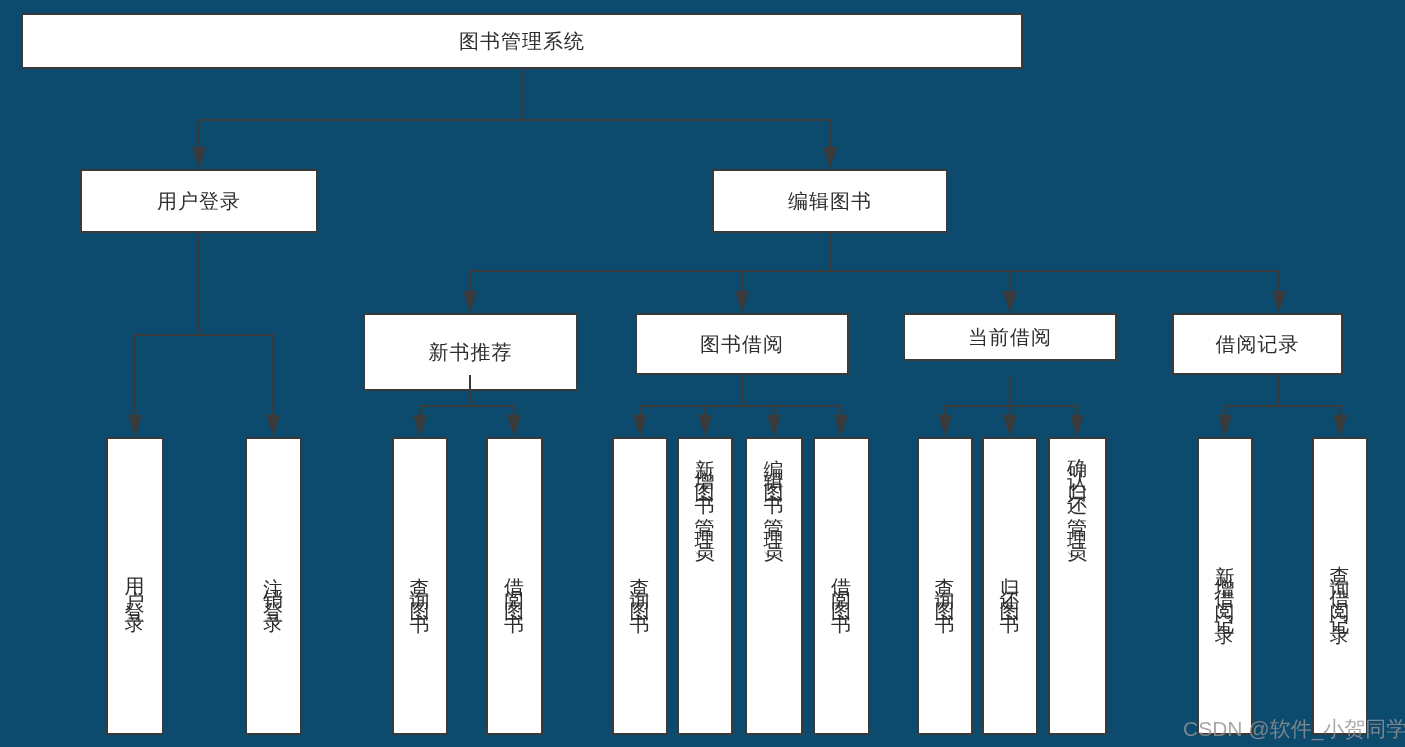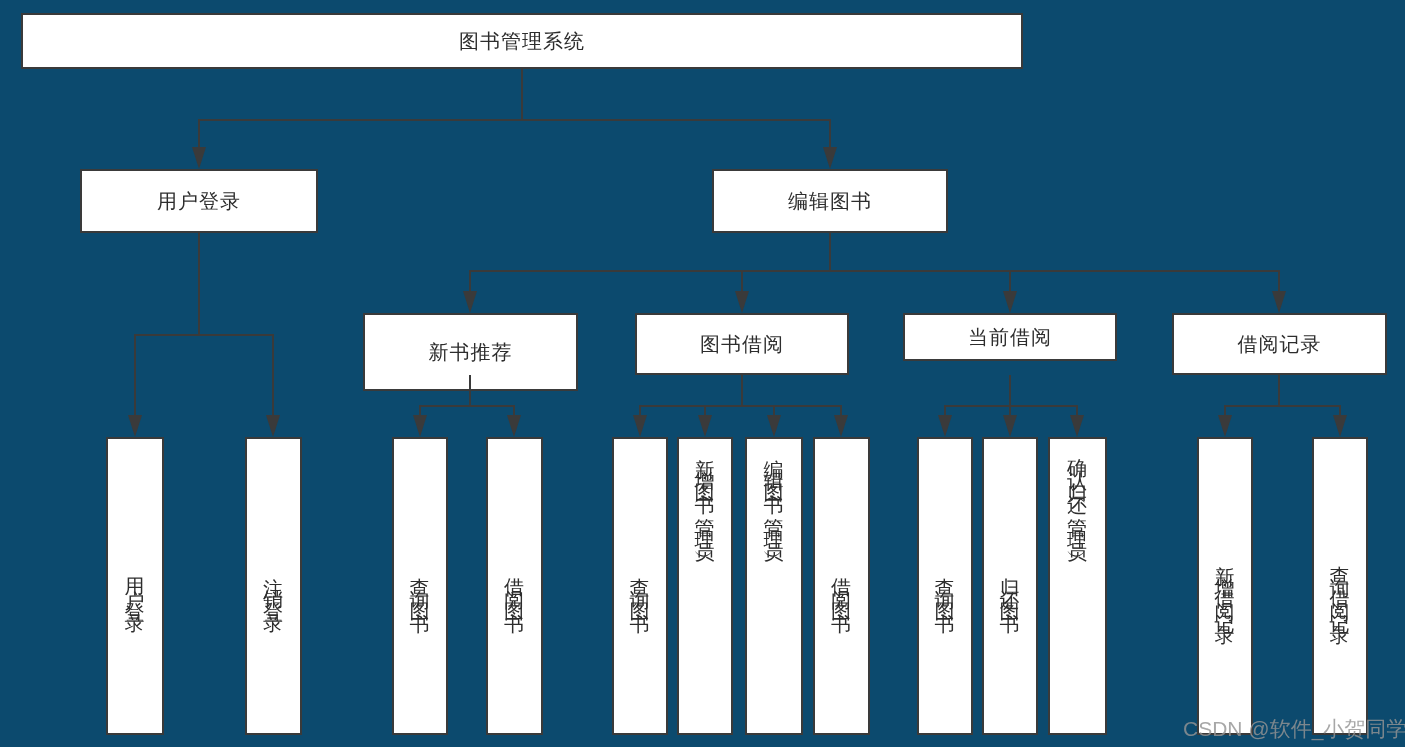--- a/index.html
+++ b/index.html
@@ -82,21 +82,21 @@
   <div class="vl" style="left:741px; top:270px; height:23px;"></div>
   <div class="arrow" style="left:735px; top:291px;"></div>
   <div class="vl" style="left:1009px; top:270px; height:23px;"></div>
   <div class="arrow" style="left:1003px; top:291px;"></div>
   <div class="vl" style="left:1278px; top:270px; height:23px;"></div>
   <div class="arrow" style="left:1272px; top:291px;"></div>
 
   <div class="box h" style="left:363px; top:313px; width:215px; height:78px;">新书推荐</div>
   <div class="box h" style="left:635px; top:313px; width:214px; height:62px;">图书借阅</div>
   <div class="box h" style="left:903px; top:313px; width:214px; height:48px;">当前借阅</div>
-  <div class="box h" style="left:1172px; top:313px; width:215px; height:62px;">借阅记录</div>
+  <div class="box h" style="left:1172px; top:313px; width:171px; height:62px;">借阅记录</div>
 
   <div class="vl" style="left:469px; top:375px; height:32px;"></div>
   <div class="hl" style="left:419px; top:405px; width:96px;"></div>
   <div class="vl" style="left:419px; top:405px; height:14px;"></div>
   <div class="arrow" style="left:413px; top:415px;"></div>
   <div class="vl" style="left:513px; top:405px; height:14px;"></div>
   <div class="arrow" style="left:507px; top:415px;"></div>
 
   <div class="vl" style="left:741px; top:375px; height:32px;"></div>
   <div class="hl" style="left:639px; top:405px; width:203px;"></div>

